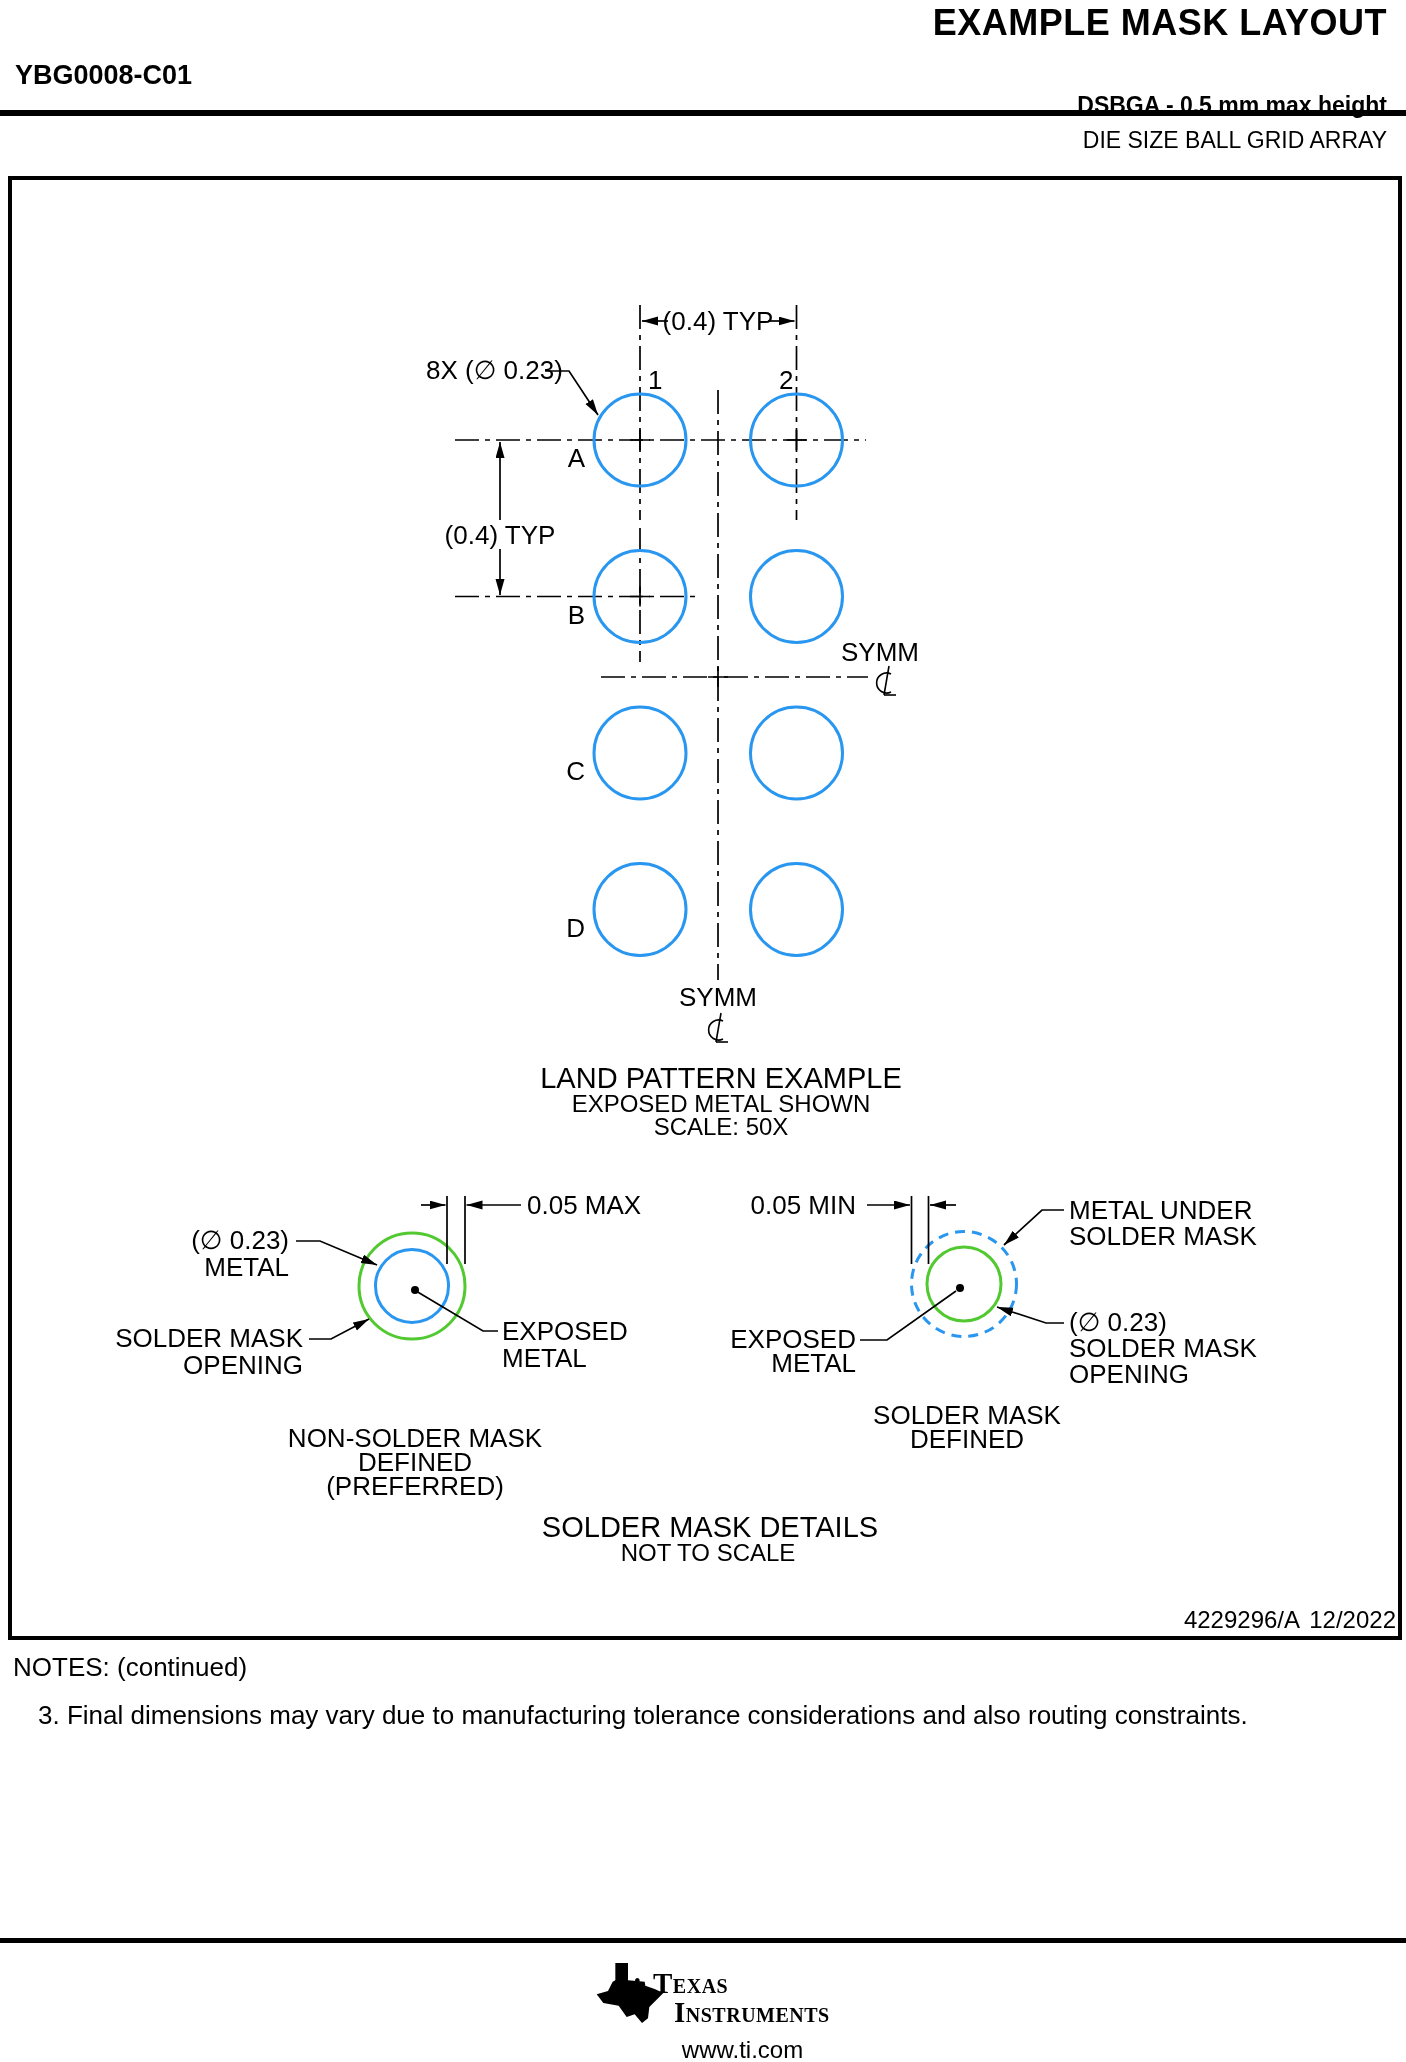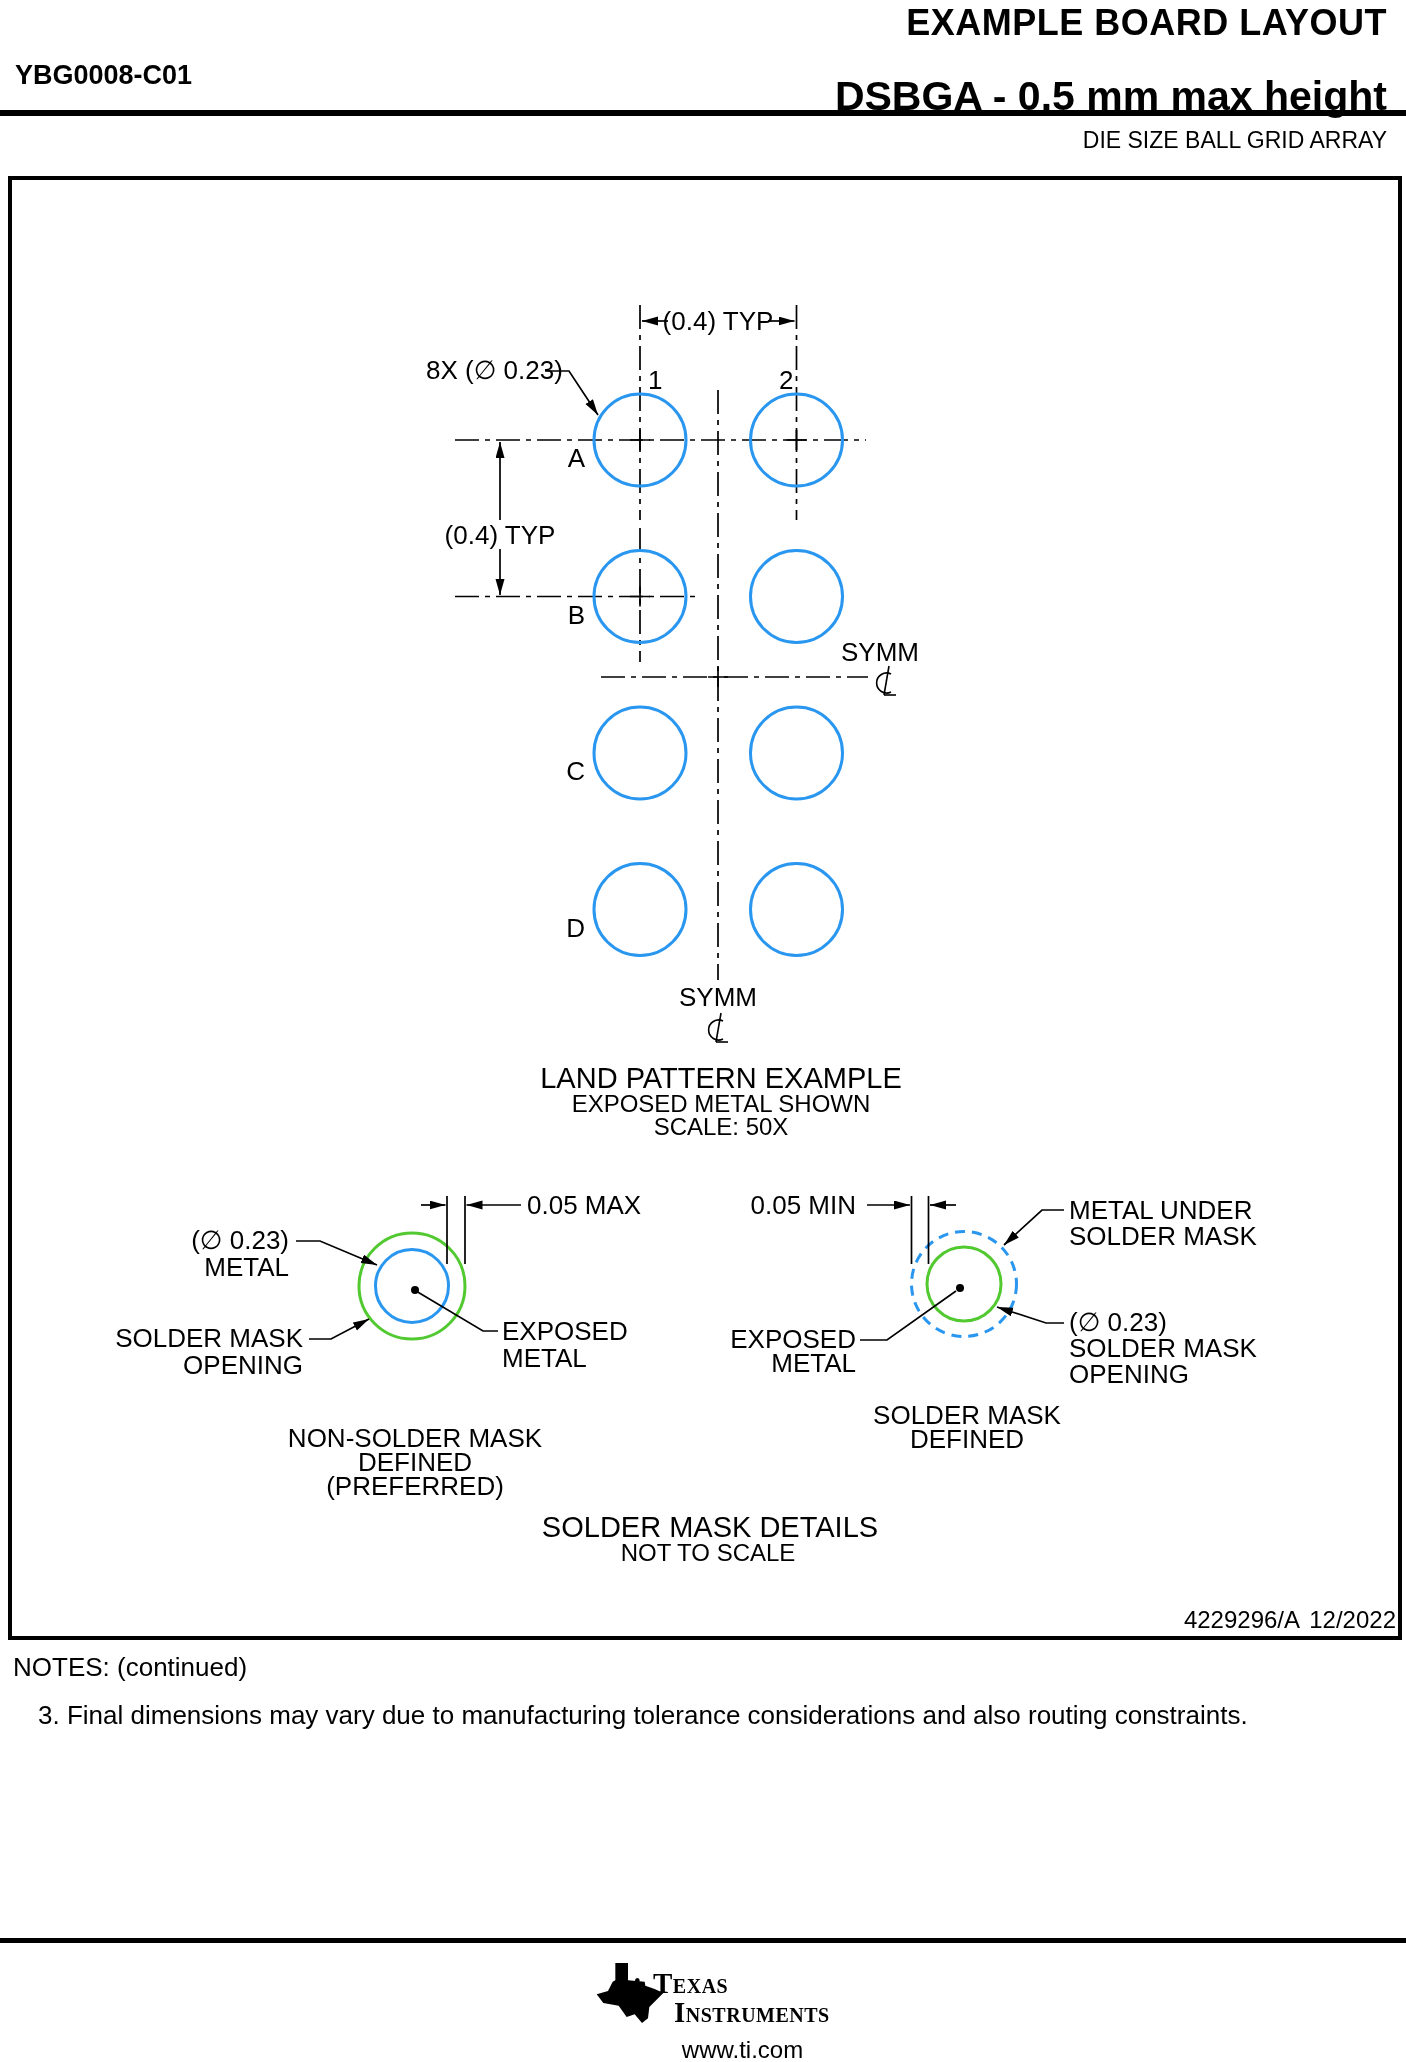--- a/index.html
+++ b/index.html
@@ -1,42 +1,42 @@
 <!DOCTYPE html>
 <html><head>
 <meta charset="utf-8">
 <style>
   html,body{margin:0;padding:0;background:#fff;}
   #page{position:relative;width:1406px;height:2062px;background:#ffffff;overflow:hidden;
         font-family:"Liberation Sans", sans-serif;color:#000;}
   .abs{position:absolute;}
   .hdr-title{font-size:36px;font-weight:bold;letter-spacing:0.5px;}
   .hdr-pkg{font-size:27px;font-weight:bold;}
-  .hdr-sub{font-size:41px;font-weight:bold;}
+  .hdr-sub{font-size:23px;font-weight:bold;margin-top:19px;}
   .hdr-fam{font-size:23px;}
   .rule{background:#000;left:0;width:1406px;}
   #frame{left:8px;top:176px;width:1394px;height:1464px;border:4px solid #000;box-sizing:border-box;}
   .note{font-size:26px;}
   svg text{font-family:"Liberation Sans", sans-serif;fill:#000;}
   .dt{font-size:26px;}
   .dts{font-size:24px;}
   .dtt{font-size:29px;}
   .thin{stroke:#000;stroke-width:1.7;fill:none;}
   .cl{stroke:#000;stroke-width:1.7;fill:none;stroke-dasharray:24 6 5 6;}
   .dash2{stroke-dasharray:10 7;}
   .pad{stroke-width:3;fill:none;}
   .brand-word{font-family:"Liberation Serif", serif;font-variant:small-caps;font-weight:bold;font-size:29px;letter-spacing:0.5px;}
   .brand-url{font-size:24px;text-align:center;}
 </style>
 </head>
 <body>
 
 <div id="page">
 
-  <div class="abs hdr-title" style="top:2px;right:19px;">EXAMPLE BOARD LAYOUT</div>
+  <div class="abs hdr-title" style="top:2px;right:19px;">EXAMPLE MASK LAYOUT</div>
   <div class="abs hdr-pkg" style="top:60px;left:15px;">YBG0008-C01</div>
   <div class="abs hdr-sub" style="top:73px;right:19px;">DSBGA - 0.5 mm max height</div>
   <div class="abs rule" style="top:110px;height:6px;"></div>
   <div class="abs hdr-fam" style="top:127px;right:19px;">DIE SIZE BALL GRID ARRAY</div>
 
   <div class="abs" id="frame"></div>
 
   <svg class="abs" style="left:0;top:0;" width="1406" height="2062" viewBox="0 0 1406 2062">
     <defs>
       <marker id="arw" markerWidth="17" markerHeight="10" refX="16" refY="4.5" orient="auto" markerUnits="userSpaceOnUse">

